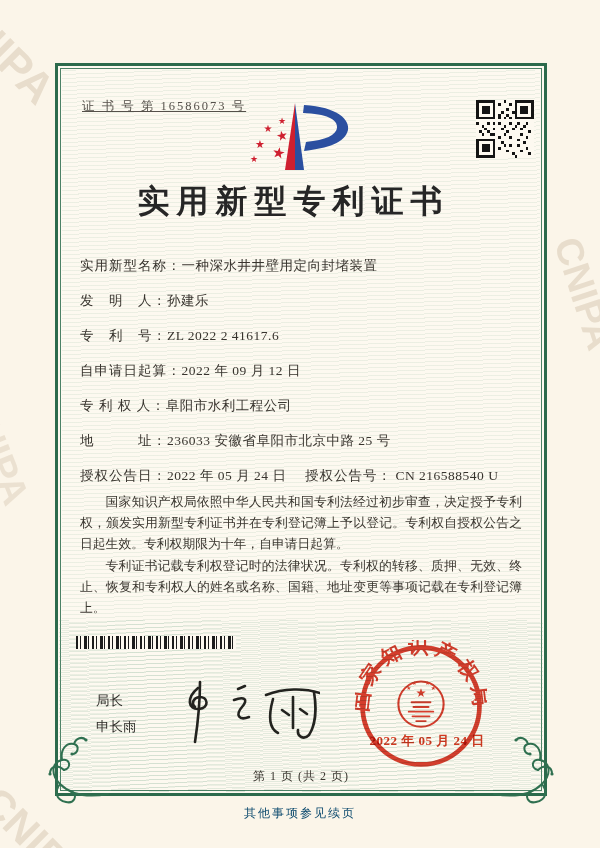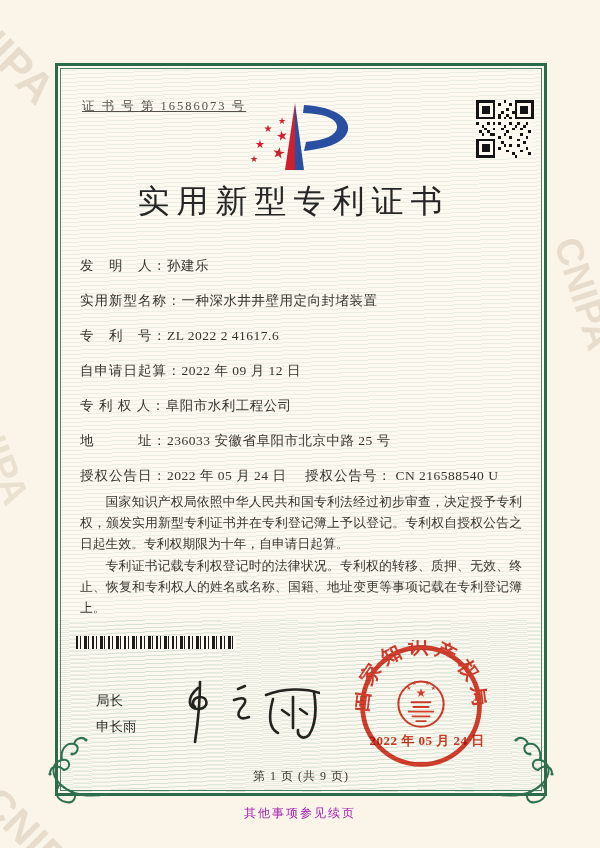--- a/index.html
+++ b/index.html
@@ -20,21 +20,21 @@
      background:repeating-linear-gradient(178deg,rgba(130,175,145,.14) 0 1px,transparent 1px 4px);}
   .guilloche-strong{position:absolute;left:59px;top:620px;width:484px;height:172px;pointer-events:none;
      background:repeating-linear-gradient(177deg,rgba(120,170,140,.20) 0 1px,transparent 1px 4px);}
 
   .certno{position:absolute;left:82px;top:98px;font-size:12.5px;letter-spacing:2px;color:#55504a;text-decoration:underline;}
 
   .logo{position:absolute;left:238px;top:98px;width:128px;height:80px;}
   .qr{position:absolute;left:476px;top:100px;width:58px;height:58px;}
 
   .title{position:absolute;left:55px;top:180px;width:477px;text-align:center;
-         font-size:32px;font-weight:400;letter-spacing:7px;color:#262626;}
+         font-size:32px;font-weight:700;letter-spacing:7px;color:#262626;}
 
   .fields{position:absolute;left:80px;top:248px;width:450px;color:#38342e;font-size:13.5px;}
   .frow{height:35px;display:flex;align-items:center;white-space:nowrap;}
   .frow .lab{letter-spacing:1px;}
   .frow .val{letter-spacing:.5px;}
   .pairwrap{display:flex;width:100%;}
   .pair1{width:225px;display:flex;}
 
   .paras{position:absolute;left:80px;top:492px;width:442px;color:#3a362f;
          font-size:12.8px;line-height:21.2px;text-align:justify;}
@@ -49,21 +49,21 @@
 
   .seal{position:absolute;left:355px;top:640px;width:132px;height:132px;
         mix-blend-mode:multiply;opacity:.93;}
   .seal-date{position:absolute;left:352px;top:732px;width:150px;text-align:center;
      color:#d43a22;font-size:13px;letter-spacing:.5px;white-space:nowrap;
      mix-blend-mode:multiply;font-weight:700;}
 
   .pagefoot{position:absolute;left:55px;top:768px;width:492px;text-align:center;
             font-size:12px;color:#3a362f;letter-spacing:1px;}
   .note{position:absolute;left:0;top:805px;width:600px;text-align:center;
-        font-size:12px;color:#a21caf;letter-spacing:2px;}
+        font-size:12px;color:#0c4a6e;letter-spacing:2px;}
 
   .corner{position:absolute;width:80px;height:78px;}
   .corner.bl{left:30px;top:728px;}
   .corner.br{left:492px;top:728px;transform:scaleX(-1);}
 </style>
 </head>
 <body>
 
 <div id="page">
 
@@ -119,26 +119,26 @@
                M14 9h1v1h-1z M15 8h1v1h-1z M16 10h1v1h-1z M17 9h1v1h-1z M18 8h1v1h-1z M19 11h1v1h-1z M16 12h1v1h-1z M18 13h1v1h-1z
                M15 14h1v1h-1z M9 15h1v1H9z M10 16h1v1h-1z M8 17h1v1H8z M11 18h1v1h-1z M12 16h1v1h-1z M13 19h1v1h-1z
                M15 16h1v1h-1z M16 18h1v1h-1z M17 15h1v1h-1z M18 17h1v1h-1z M19 19h1v1h-1z M14 20h1v1h-1z"></path>
     </g>
   </svg>
 
   <div class="title">实用新型专利证书</div>
 
   <div class="fields">
     <div class="frow">
+      <span class="lab">实用新型名称：</span>
+      <span class="val">一种深水井井壁用定向封堵装置</span>
+    </div>
+    <div class="frow">
       <span class="lab">发　明　人：</span>
       <span class="val">孙建乐</span>
-    </div>
-    <div class="frow">
-      <span class="lab">实用新型名称：</span>
-      <span class="val">一种深水井井壁用定向封堵装置</span>
     </div>
     <div class="frow">
       <span class="lab">专　利　号：</span>
       <span class="val">ZL 2022 2 41617.6</span>
     </div>
     <div class="frow">
       <span class="lab">自申请日起算：</span>
       <span class="val">2022 年 09 月 12 日</span>
     </div>
     <div class="frow">
@@ -236,16 +236,16 @@
     <path d="M32 32 C30 22 36 14 44 16 C50 18 48 26 42 26"></path>
     <path d="M44 16 C46 10 52 8 56 12"></path>
     <g fill="#2f7050" stroke="none">
       <circle cx="56" cy="12" r="1.6"></circle>
         <circle cx="42" cy="26" r="1.6"></circle>
       <circle cx="20" cy="46" r="1.6"></circle>
         <circle cx="42" cy="64" r="1.6"></circle>
     </g>
   </svg>
 
-  <div class="pagefoot">第 1 页 (共 9 页)</div>
+  <div class="pagefoot">第 1 页 (共 2 页)</div>
   <div class="note">其他事项参见续页</div>
 
 </div>
 
 </body></html>

